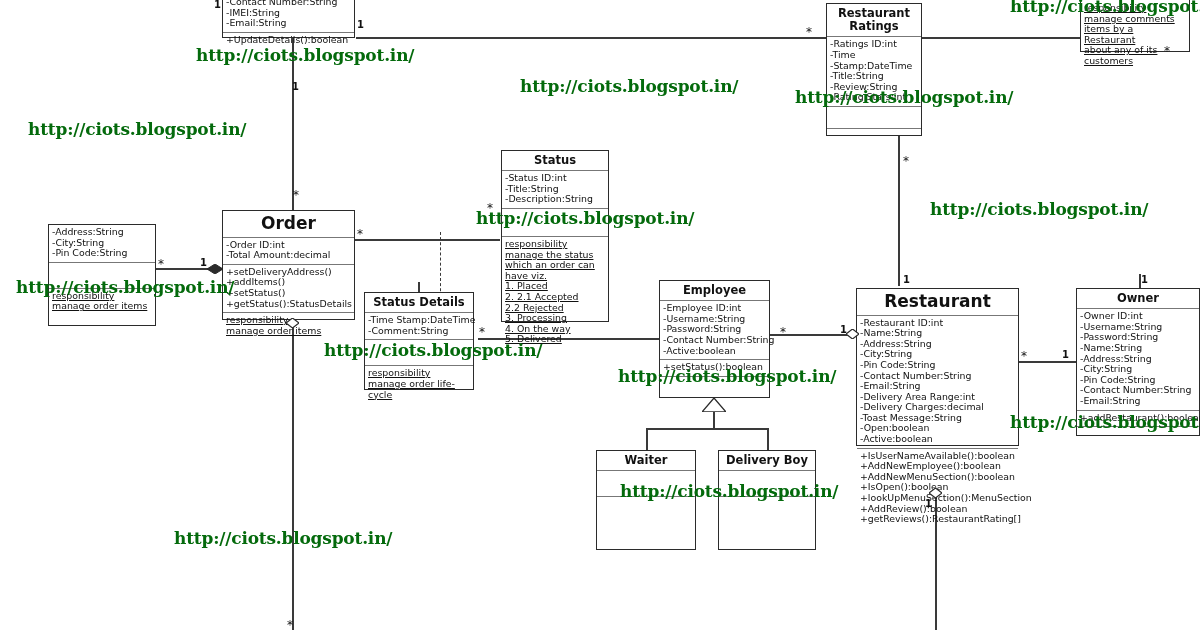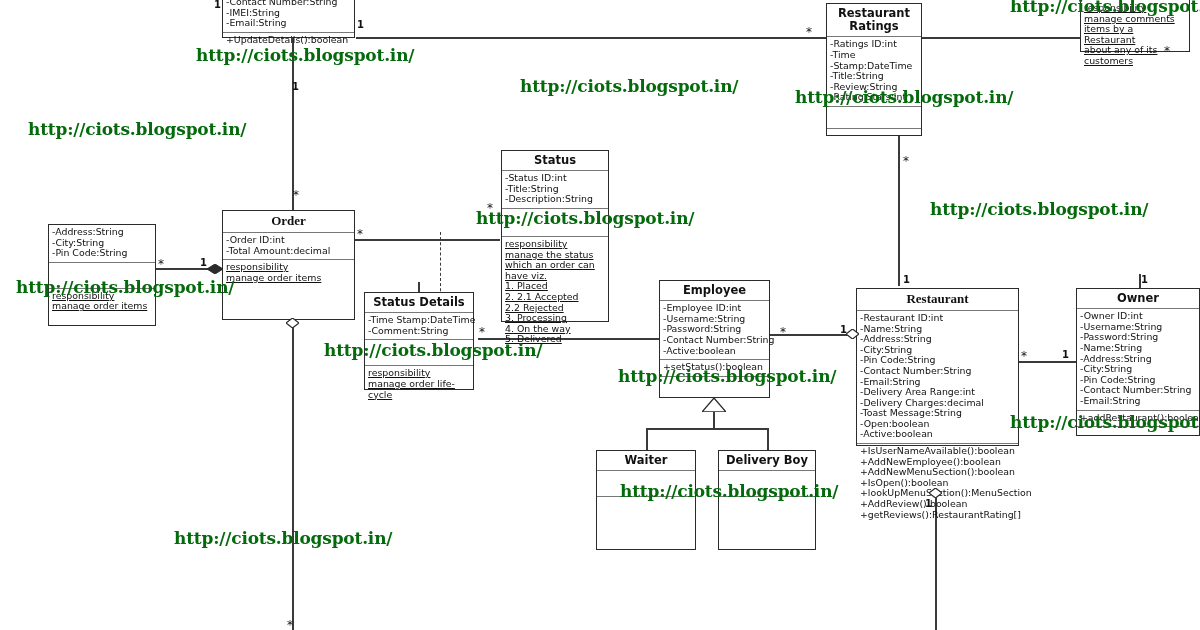--- a/index.html
+++ b/index.html
@@ -22,21 +22,21 @@
   }
   .uml-name{
     text-align:center;
     font-weight:bold;
     font-size:11.5px;
     color:#111;
     padding:3px 2px 3px 2px;
     border-bottom:1px solid #777;
     line-height:1.15;
   }
-  .uml-name.big{font-size:13px;font-family:Liberation Serif, serif;}
+  .uml-name.big{font-size:17px;}
   .uml-compartment{
     border-bottom:1px solid #777;
     padding:2px 3px 3px 3px;
   }
   .uml-compartment:last-child{border-bottom:none;}
   .uml-compartment ul{
     list-style:none;margin:0;padding:0;
   }
   .uml-compartment li{
     font-size:9.4px;
@@ -245,20 +245,28 @@
       </ul>
     </div>
   </div>
 
   <div class="uml-class" style="left:222px;top:210px;width:133px;height:110px;">
     <div class="uml-name big">Order</div>
     <div class="uml-compartment">
       <ul>
         <li>-Order ID:int</li>
         <li>-Total Amount:decimal</li>
+      </ul>
+    </div>
+    <div class="uml-compartment">
+      <ul>
+        <li>+setDeliveryAddress()</li>
+        <li>+addItems()</li>
+        <li>+setStatus()</li>
+        <li>+getStatus():StatusDetails</li>
       </ul>
     </div>
     <div class="uml-compartment uml-note">
       <ul>
         <li>responsibility</li>
         <li>manage order items</li>
       </ul>
     </div>
   </div>
 

